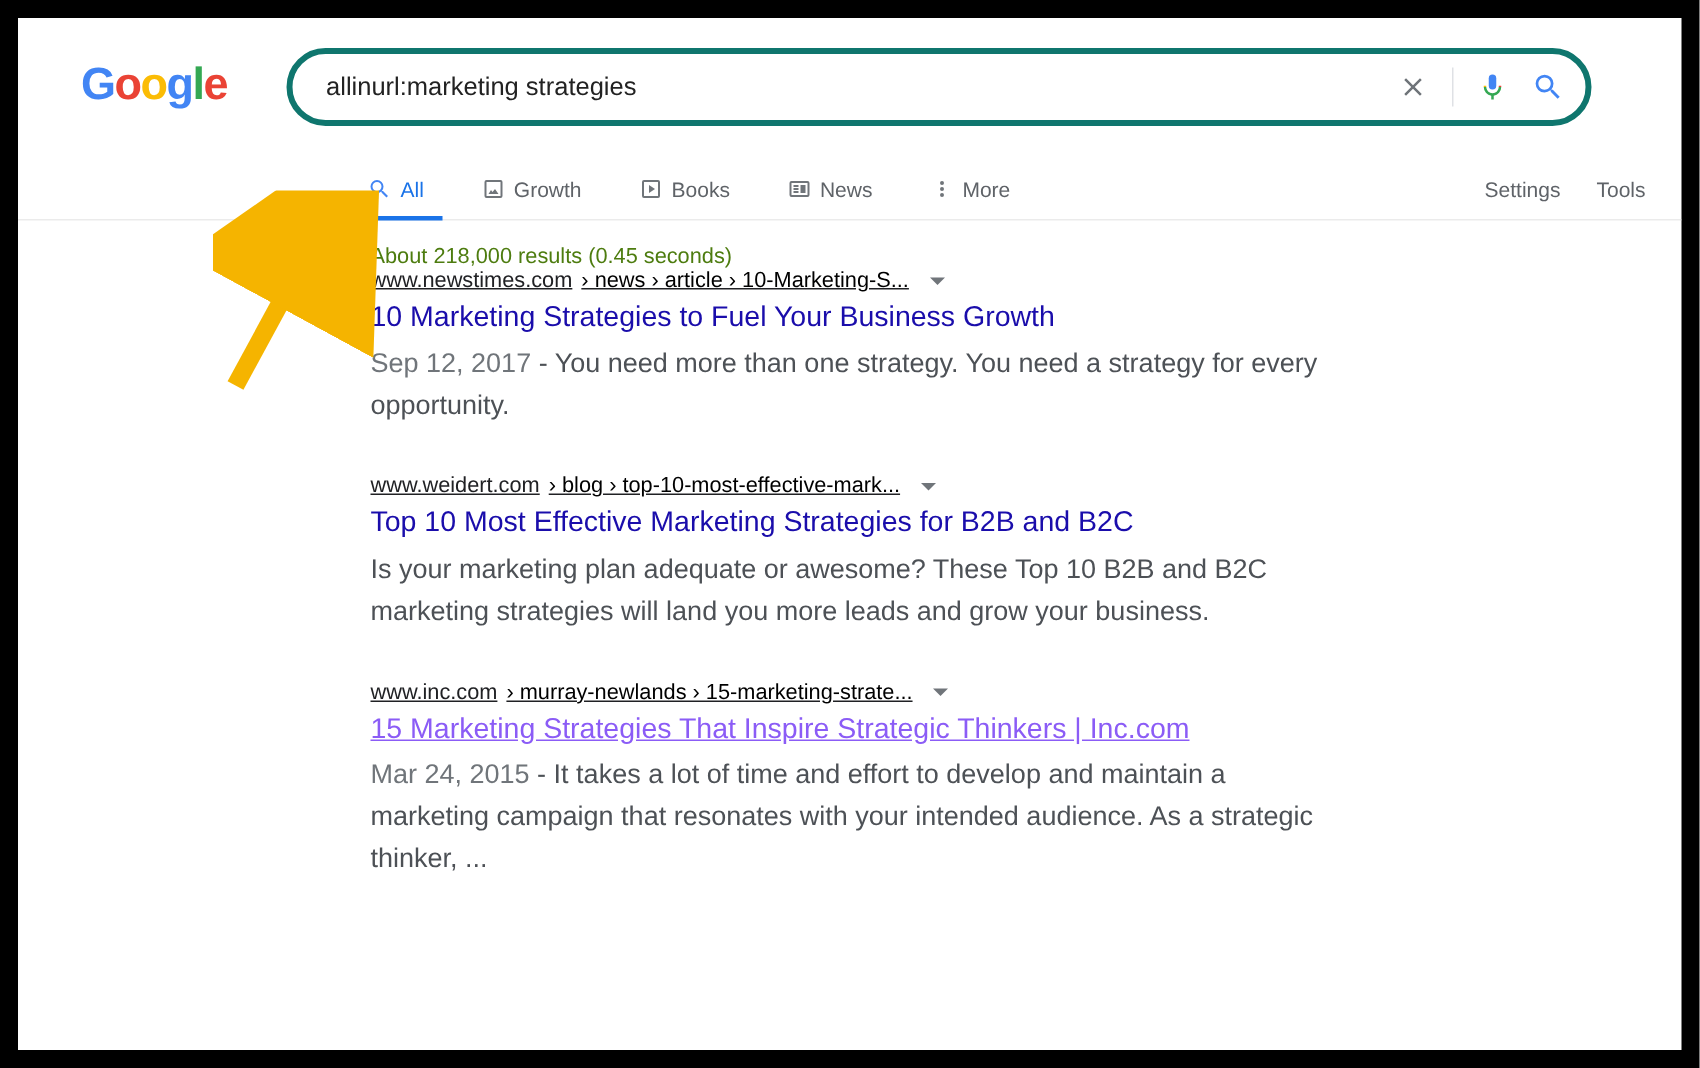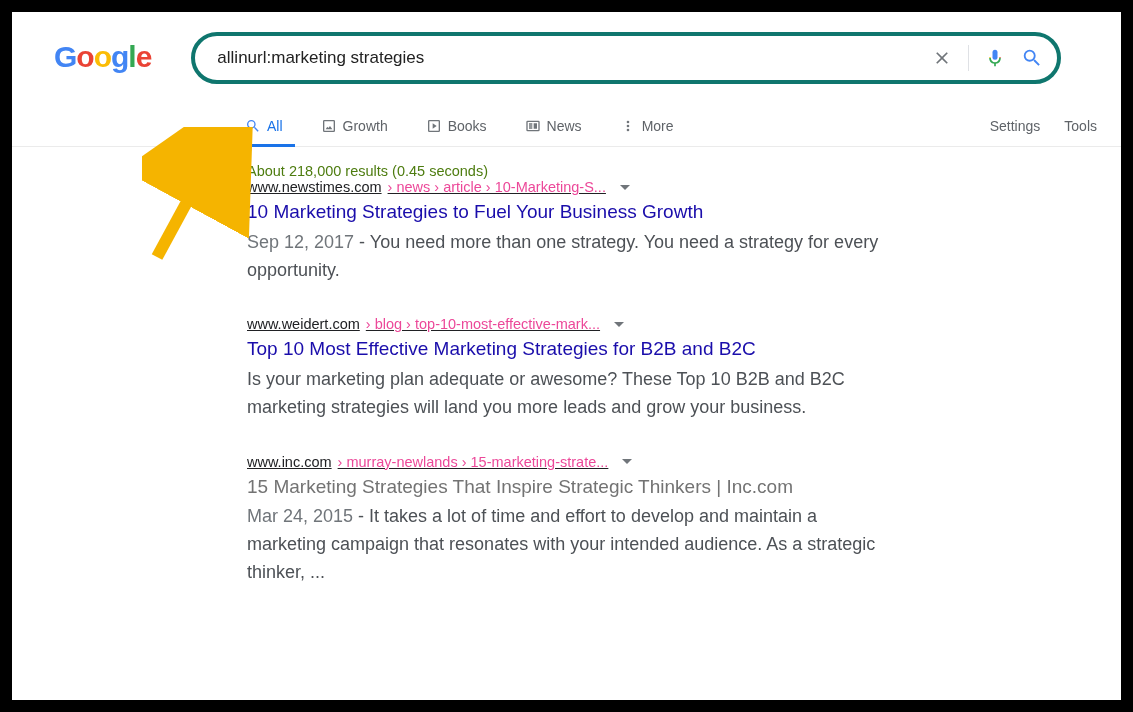--- a/index.html
+++ b/index.html
@@ -112,28 +112,28 @@
   }
   .breadcrumb {
     color:#202124;
     font-size: 14.5px;
     margin-bottom: 4px;
     display:flex;
     align-items:center;
     gap:6px;
     text-decoration:underline;
   }
-  .breadcrumb .path { color:#ec4899; }
+  .breadcrumb .path { color:#000000; }
   .title-link {
     color:#1a0dab;
     font-size: 19px;
     line-height: 1.35;
     cursor:pointer;
   }
-  .title-link.visited { color:#737373; }
+  .title-link.visited { color:#8b5cf6; text-decoration: underline; }
   .snippet {
     color:#4d5156;
     font-size: 18px;
     line-height: 1.55;
     margin-top: 4px;
   }
   .date { color:#70757a; }
 
   .arrow-annotation {
     position: absolute;

